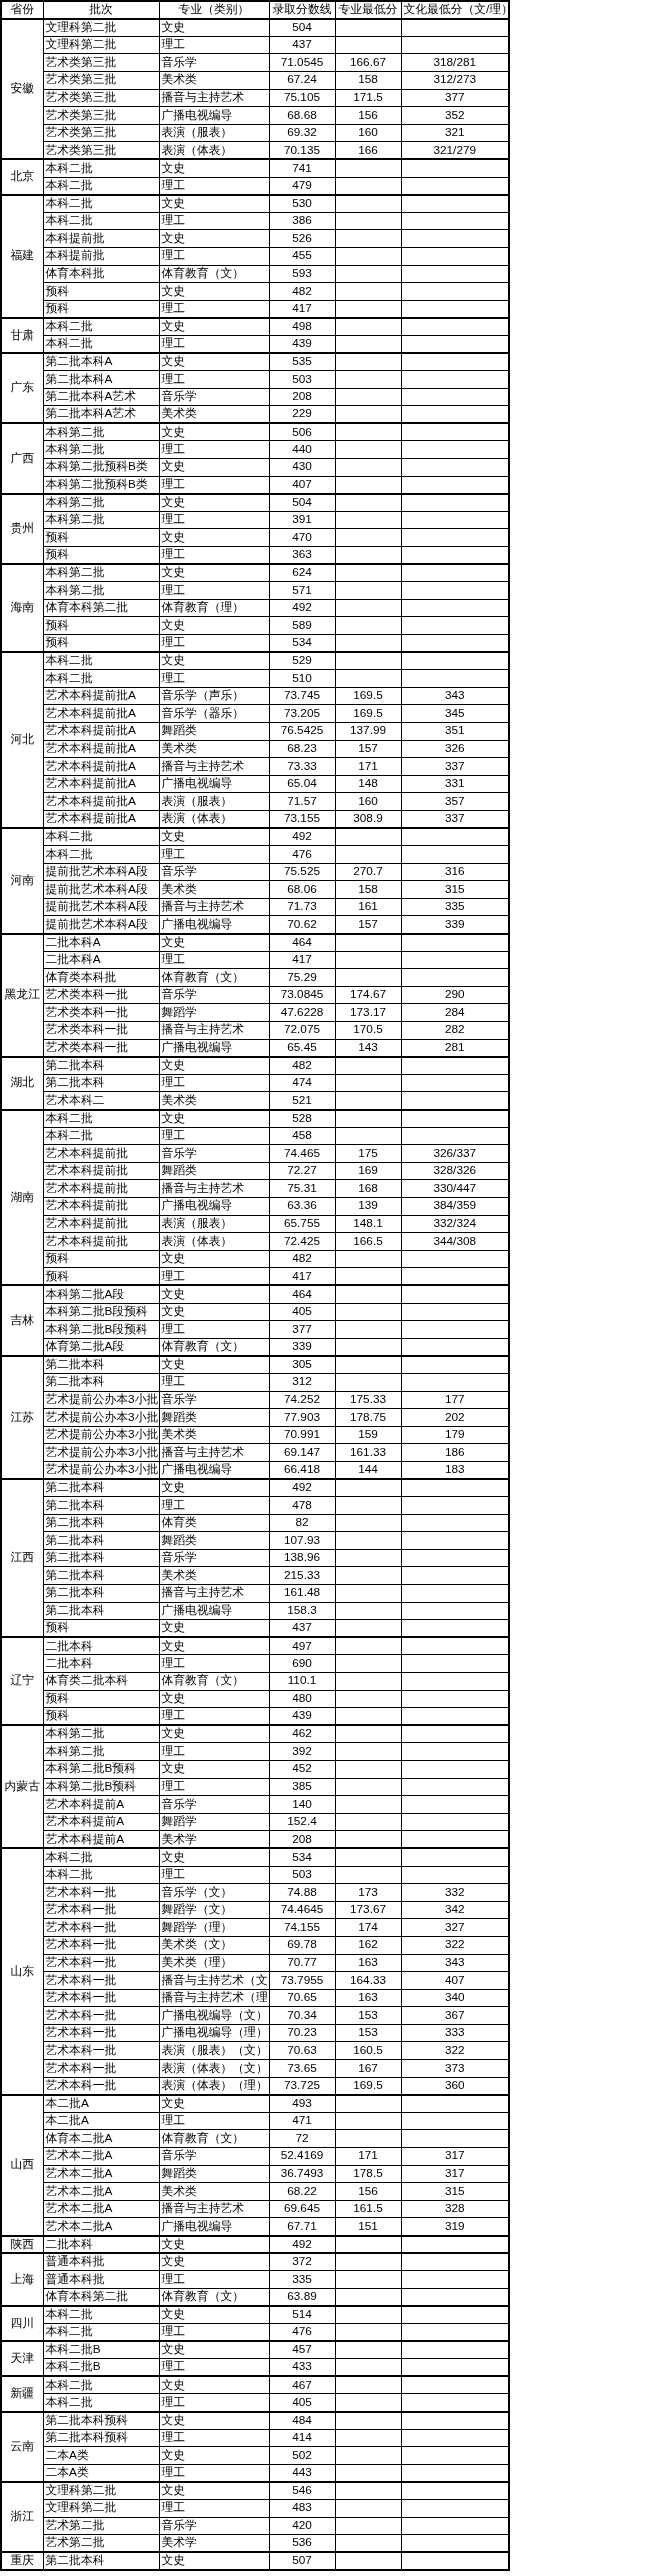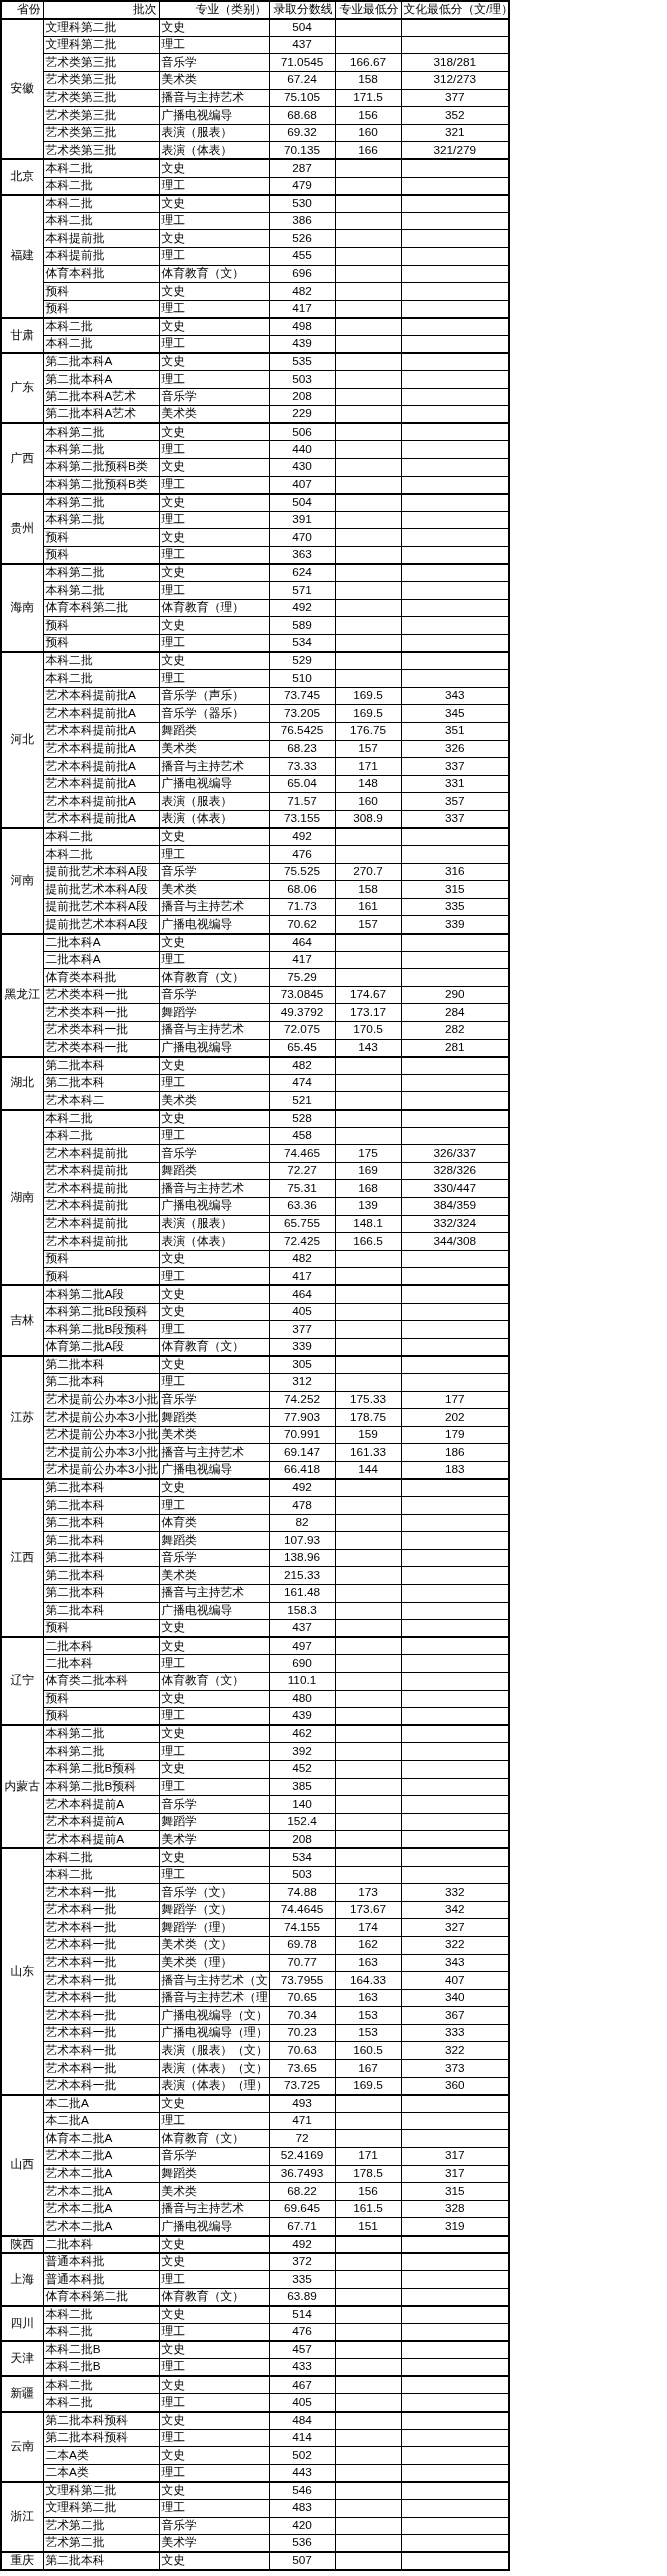--- a/index.html
+++ b/index.html
@@ -21,21 +21,21 @@
     font-size: 11.8px;
     line-height: 15.7px;
     height: 17.6px;
     padding: 0 2px;
     overflow: hidden;
     white-space: nowrap;
     color: #000;
     font-weight: normal;
   }
   .score-table thead th {
-    text-align: right;
+    text-align: center;
     border-bottom: 2px solid #000;
   }
   .score-table td.province {
     text-align: center;
     vertical-align: middle;
     border-left: 2px solid #000;
   }
   .score-table td.batch, .score-table td.major { text-align: left; }
   .score-table td.num { text-align: center; }
   tr.province-start td { border-top: 2px solid #000; }
@@ -117,21 +117,21 @@
         <td class="batch">艺术类第三批</td>
         <td class="major">表演（体表）</td>
         <td class="num">70.135</td>
         <td class="num">166</td>
         <td class="num">321/279</td>
       </tr>
       <tr class="province-start">
         <td class="province" rowspan="2">北京</td>
         <td class="batch">本科二批</td>
         <td class="major">文史</td>
-        <td class="num">287</td>
+        <td class="num">741</td>
         <td class="num"></td>
         <td class="num"></td>
       </tr>
       <tr>
         <td class="batch">本科二批</td>
         <td class="major">理工</td>
         <td class="num">479</td>
         <td class="num"></td>
         <td class="num"></td>
       </tr>
@@ -160,21 +160,21 @@
       <tr>
         <td class="batch">本科提前批</td>
         <td class="major">理工</td>
         <td class="num">455</td>
         <td class="num"></td>
         <td class="num"></td>
       </tr>
       <tr>
         <td class="batch">体育本科批</td>
         <td class="major">体育教育（文）</td>
-        <td class="num">696</td>
+        <td class="num">593</td>
         <td class="num"></td>
         <td class="num"></td>
       </tr>
       <tr>
         <td class="batch">预科</td>
         <td class="major">文史</td>
         <td class="num">482</td>
         <td class="num"></td>
         <td class="num"></td>
       </tr>
@@ -349,21 +349,21 @@
         <td class="batch">艺术本科提前批A</td>
         <td class="major">音乐学（器乐）</td>
         <td class="num">73.205</td>
         <td class="num">169.5</td>
         <td class="num">345</td>
       </tr>
       <tr>
         <td class="batch">艺术本科提前批A</td>
         <td class="major">舞蹈类</td>
         <td class="num">76.5425</td>
-        <td class="num">176.75</td>
+        <td class="num">137.99</td>
         <td class="num">351</td>
       </tr>
       <tr>
         <td class="batch">艺术本科提前批A</td>
         <td class="major">美术类</td>
         <td class="num">68.23</td>
         <td class="num">157</td>
         <td class="num">326</td>
       </tr>
       <tr>
@@ -462,21 +462,21 @@
       <tr>
         <td class="batch">艺术类本科一批</td>
         <td class="major">音乐学</td>
         <td class="num">73.0845</td>
         <td class="num">174.67</td>
         <td class="num">290</td>
       </tr>
       <tr>
         <td class="batch">艺术类本科一批</td>
         <td class="major">舞蹈学</td>
-        <td class="num">49.3792</td>
+        <td class="num">47.6228</td>
         <td class="num">173.17</td>
         <td class="num">284</td>
       </tr>
       <tr>
         <td class="batch">艺术类本科一批</td>
         <td class="major">播音与主持艺术</td>
         <td class="num">72.075</td>
         <td class="num">170.5</td>
         <td class="num">282</td>
       </tr>

